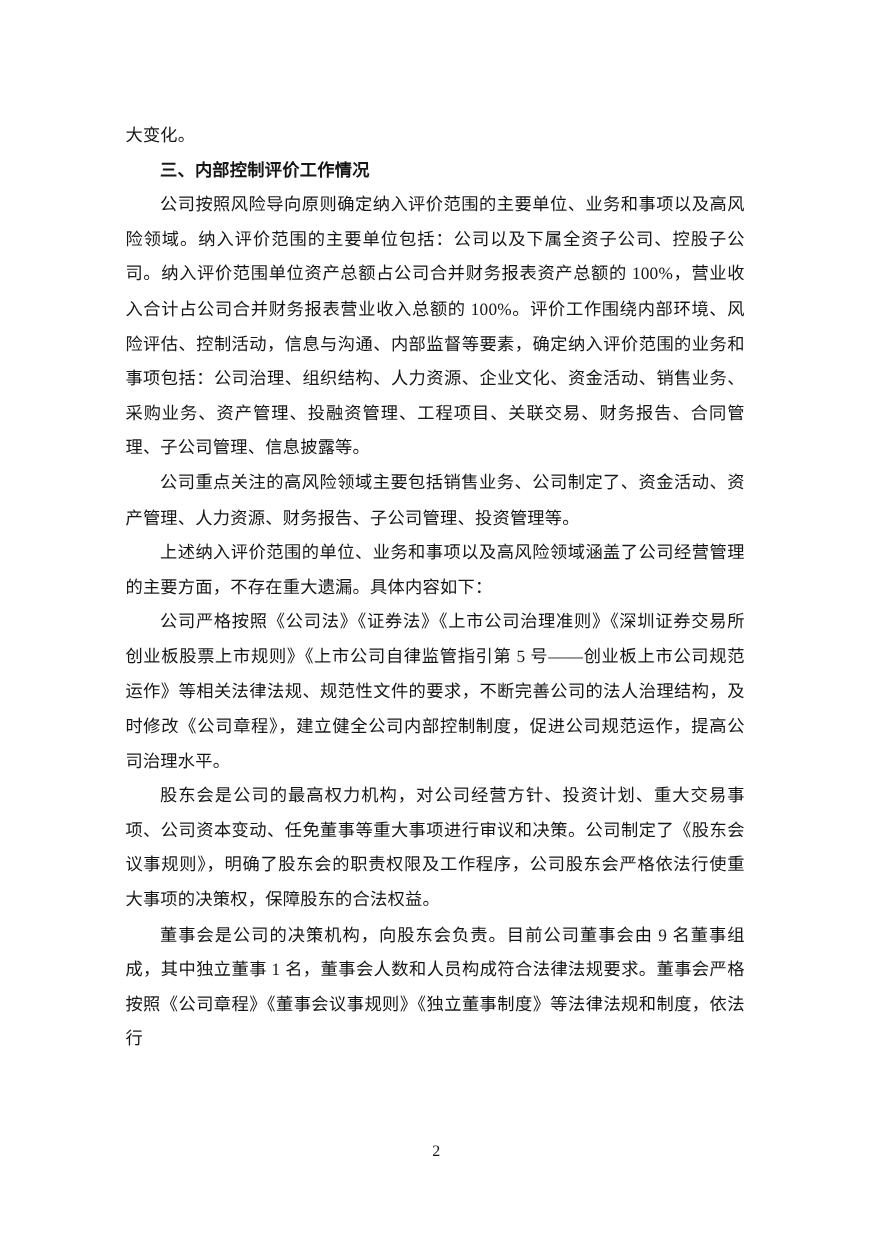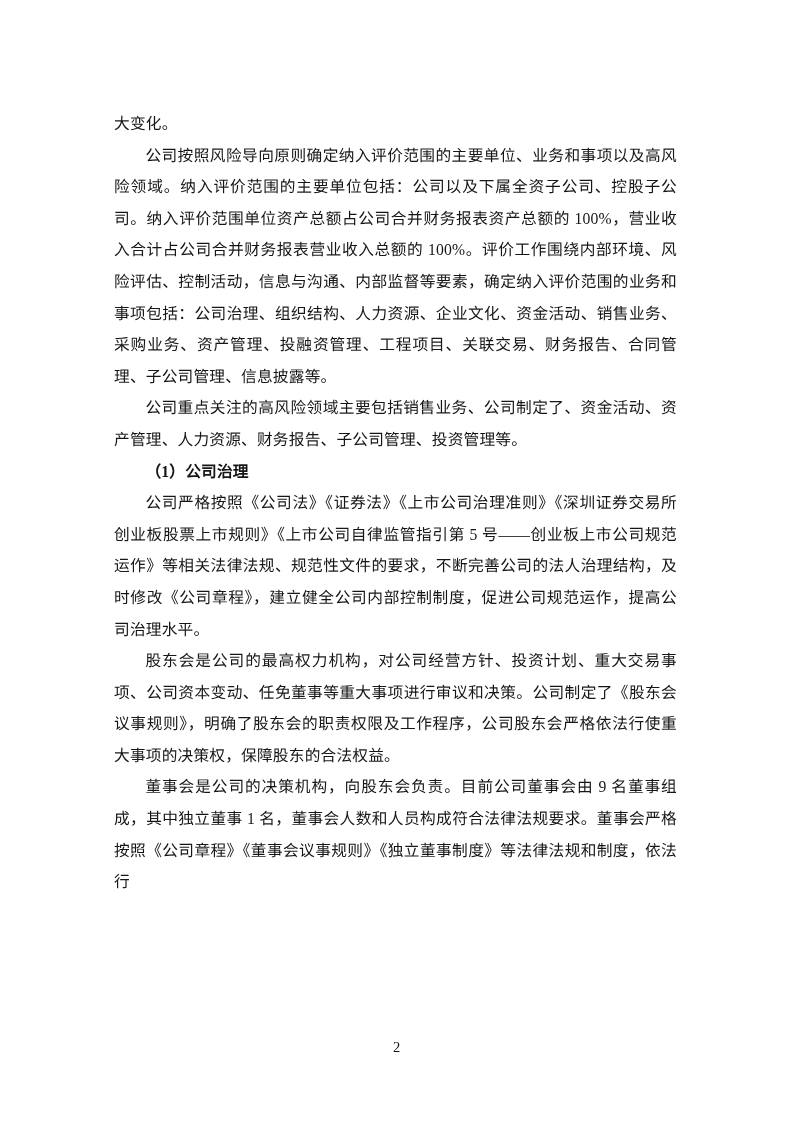--- a/index.html
+++ b/index.html
@@ -51,21 +51,22 @@
     line-height: 22px;
     color: #161616;
   }
 </style>
 </head>
 <body>
 
 <div class="page">
   <div class="content">
     <p class="continuation">大变化。</p>
+    <p class="heading">三、内部控制评价工作情况</p>
     <p>公司按照风险导向原则确定纳入评价范围的主要单位、业务和事项以及高风险领域。纳入评价范围的主要单位包括：公司以及下属全资子公司、控股子公司。纳入评价范围单位资产总额占公司合并财务报表资产总额的 100%，营业收入合计占公司合并财务报表营业收入总额的 100%。评价工作围绕内部环境、风险评估、控制活动，信息与沟通、内部监督等要素，确定纳入评价范围的业务和事项包括：公司治理、组织结构、人力资源、企业文化、资金活动、销售业务、采购业务、资产管理、投融资管理、工程项目、关联交易、财务报告、合同管理、子公司管理、信息披露等。</p>
     <p>公司重点关注的高风险领域主要包括销售业务、公司制定了、资金活动、资产管理、人力资源、财务报告、子公司管理、投资管理等。</p>
-    <p class="heading">（1）公司治理</p>
+    <p>上述纳入评价范围的单位、业务和事项以及高风险领域涵盖了公司经营管理的主要方面，不存在重大遗漏。具体内容如下：</p>
     <p>公司严格按照《公司法》《证券法》《上市公司治理准则》《深圳证券交易所创业板股票上市规则》《上市公司自律监管指引第 5 号——创业板上市公司规范运作》等相关法律法规、规范性文件的要求，不断完善公司的法人治理结构，及时修改《公司章程》，建立健全公司内部控制制度，促进公司规范运作，提高公司治理水平。</p>
     <p>股东会是公司的最高权力机构，对公司经营方针、投资计划、重大交易事项、公司资本变动、任免董事等重大事项进行审议和决策。公司制定了《股东会议事规则》，明确了股东会的职责权限及工作程序，公司股东会严格依法行使重大事项的决策权，保障股东的合法权益。</p>
     <p>董事会是公司的决策机构，向股东会负责。目前公司董事会由 9 名董事组成，其中独立董事 1 名，董事会人数和人员构成符合法律法规要求。董事会严格按照《公司章程》《董事会议事规则》《独立董事制度》等法律法规和制度，依法行</p>
   </div>
   <div class="page-number">2</div>
 </div>
 
 </body></html>

